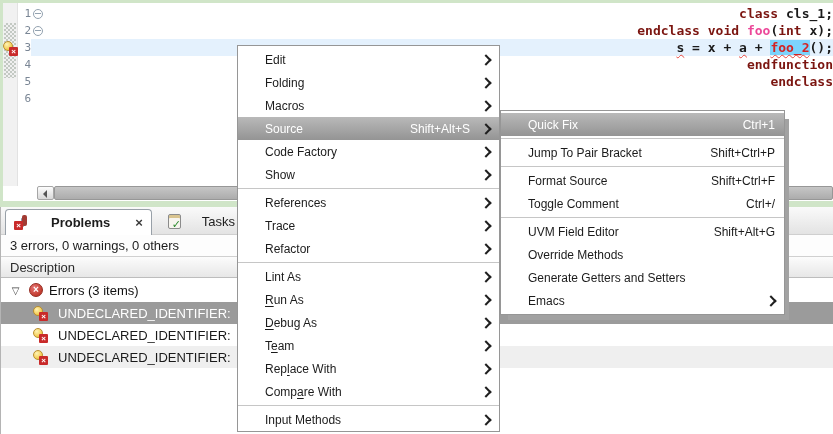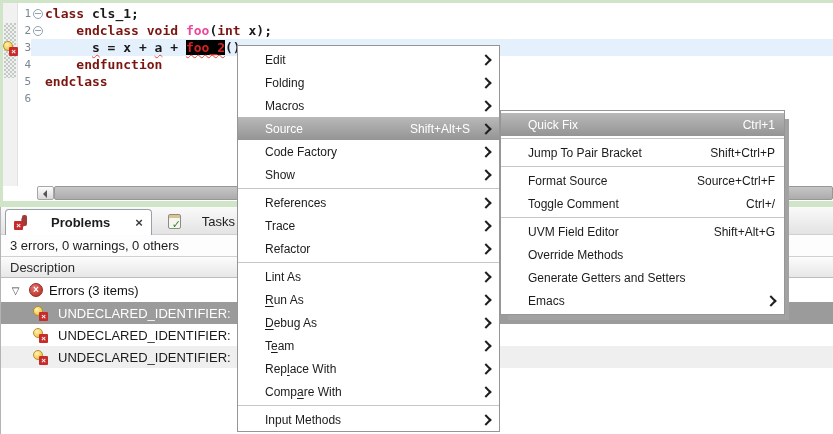--- a/index.html
+++ b/index.html
@@ -12,30 +12,30 @@
   .annot-col{position:absolute;left:0;top:0;width:14px;height:100%;background:#f1f1f1;border-right:1px solid #e2e2e2;}
   .range-hatch{position:absolute;left:1px;top:20px;width:12px;height:55px;
       background:conic-gradient(#c3c9c3 25%,#f0f0f0 0 50%,#c3c9c3 0 75%,#f0f0f0 0);
       background-size:4px 4px;}
   .bulb-abs{position:absolute;left:0;top:38px;z-index:3;}
 
   .code-lines{position:absolute;left:0;top:2px;right:0;}
   .cl-row{display:flex;height:17px;line-height:17px;}
   .cl-annot{width:15px;flex:none;}
   .cl-num{width:13px;flex:none;text-align:right;font:11px/17px "DejaVu Sans Mono",monospace;color:#7a8695;}
-  .cl-body{flex:1;display:flex;min-width:0;}
+  .cl-body{flex:1;display:flex;min-width:0;text-align:right;}
   .cl-body.hl-line{background:#e4f1fd;}
   .cl-fold{width:14px;flex:none;display:flex;align-items:center;justify-content:center;}
   .fold-dot{display:inline-block;width:8px;height:8px;border:1px solid #93a2b0;border-radius:50%;position:relative;background:#fff;}
   .fold-dot::after{content:"";position:absolute;left:1px;right:1px;top:3px;height:1px;background:#93a2b0;}
   .cl-code{flex:1;white-space:pre;font:bold 13px/17px "DejaVu Sans Mono",monospace;color:#1a1a1a;}
   .tok-kw{color:#7b1510;}
   .tok-fn{color:#ec4899;}
   .tok-err{text-decoration:underline wavy #e8453c 1px;text-underline-offset:2px;}
-  .tok-errhl{color:#d42222;background:#000000;text-decoration:underline wavy #e8453c 1px;text-underline-offset:2px;}
+  .tok-errhl{color:#d42222;background:#7dd3fc;text-decoration:underline wavy #e8453c 1px;text-underline-offset:2px;}
 
   
   .h-scroll{position:absolute;left:3px;top:186px;width:830px;height:15px;background:#fff;}
   .sb-btn{position:absolute;left:34px;top:0;width:17px;height:14px;background:linear-gradient(#fdfdfd,#d8d8d8);
           border:1px solid #a6a6a6;border-radius:2px;box-sizing:border-box;}
   .sb-btn::after{content:"";position:absolute;left:5px;top:3px;border-right:4px solid #555;
           border-top:4px solid transparent;border-bottom:4px solid transparent;}
   .sb-thumb{position:absolute;left:51px;right:0;top:0;height:14px;background:linear-gradient(#c6c6c6,#acacac);
           border:1px solid #979797;border-radius:2px;box-sizing:border-box;}
 
@@ -299,21 +299,21 @@
         <span class="acc">Ctrl+1</span>
       </div>
       <div class="menu-sep"></div>
       <div class="menu-item">
         <span class="lbl">Jump To Pair Bracket</span>
         <span class="acc">Shift+Ctrl+P</span>
       </div>
       <div class="menu-sep"></div>
       <div class="menu-item">
         <span class="lbl">Format Source</span>
-        <span class="acc">Source+Ctrl+F</span>
+        <span class="acc">Shift+Ctrl+F</span>
       </div>
       <div class="menu-item">
         <span class="lbl">Toggle Comment</span>
         <span class="acc">Ctrl+/</span>
       </div>
       <div class="menu-sep"></div>
       <div class="menu-item">
         <span class="lbl">UVM Field Editor</span>
         <span class="acc">Shift+Alt+G</span>
       </div>

